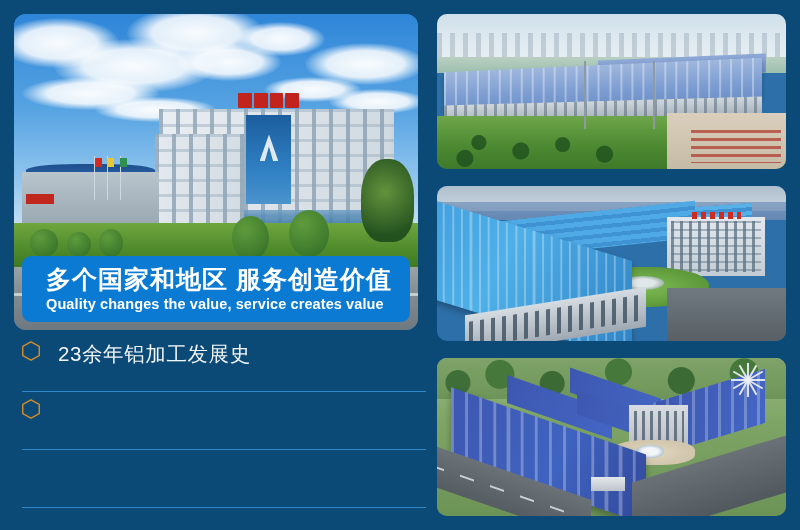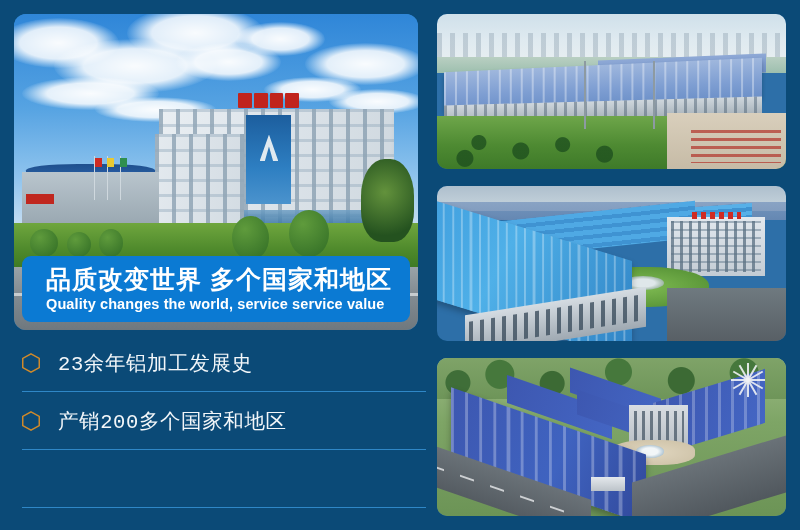--- a/index.html
+++ b/index.html
@@ -126,21 +126,21 @@
     line-height:1.05; white-space:nowrap;
   }
   .banner-en {
     color:#ffffff; font-size:14.5px; font-weight:bold; margin-top:3px;
     letter-spacing:.1px; white-space:nowrap;
   }
 
   
   .features { position:absolute; left:0; top:326px; width:404px; }
   .feature-row { position:relative; height:58px; }
-  .feature-inner { display:flex; align-items:center; height:46px; padding-left:6px;font-family:Liberation Mono, monospace; }
+  .feature-inner { display:flex; height:46px; padding-left:6px; }
   .hex {
     width:22px; height:22px; flex:0 0 22px; margin-right:16px;
     display:block;
   }
   .feature-label {
     color:#f2f6f9; font-size:20.5px; letter-spacing:.6px; white-space:nowrap;
   }
   .feature-rule {
     position:absolute; left:8px; right:-8px; bottom:6px; height:1.5px;
     background:#2f87c7;
@@ -363,43 +363,42 @@
       <div class="grass"></div>
       <span class="bush" style="left:4%;  top:68%; width:7%;  height:9%;"></span>
       <span class="bush" style="left:13%; top:69%; width:6%;  height:8%;"></span>
       <span class="bush" style="left:21%; top:68%; width:6%;  height:9%;"></span>
       <span class="bush" style="left:54%; top:64%; width:9%;  height:14%;"></span>
       <span class="bush" style="left:68%; top:62%; width:10%; height:15%;"></span>
       <div class="tree-r"></div>
       <div class="road"></div>
 
       <div class="banner">
-        <div class="banner-cn">品质改变世界  多个国家和地区</div>
-        <div class="banner-en">Quality changes the world, service service value</div>
+        <div class="banner-cn">多个国家和地区  服务创造价值</div>
+        <div class="banner-en">Quality changes the value, service creates value</div>
       </div>
     </div>
 
     <div class="features">
 
       <div class="feature-row">
         <div class="feature-inner">
           <svg class="hex" viewBox="0 0 24 24">
             <polygon points="12,2 21,7 21,17 12,22 3,17 3,7" fill="none" stroke="#d18a2a" stroke-width="1.6"></polygon>
           </svg>
           <span class="feature-label">23余年铝加工发展史</span>
         </div>
         <span class="feature-rule"></span>
       </div>
 
       <div class="feature-row">
         <div class="feature-inner">
           <svg class="hex" viewBox="0 0 24 24">
             <polygon points="12,2 21,7 21,17 12,22 3,17 3,7" fill="none" stroke="#d18a2a" stroke-width="1.6"></polygon>
           </svg>
-          <span class="feature-label">产销200多个国家和地区</span>
         </div>
         <span class="feature-rule"></span>
       </div>
 
       <div class="feature-row">
         <span class="feature-rule"></span>
       </div>
 
     </div>
   </div>

